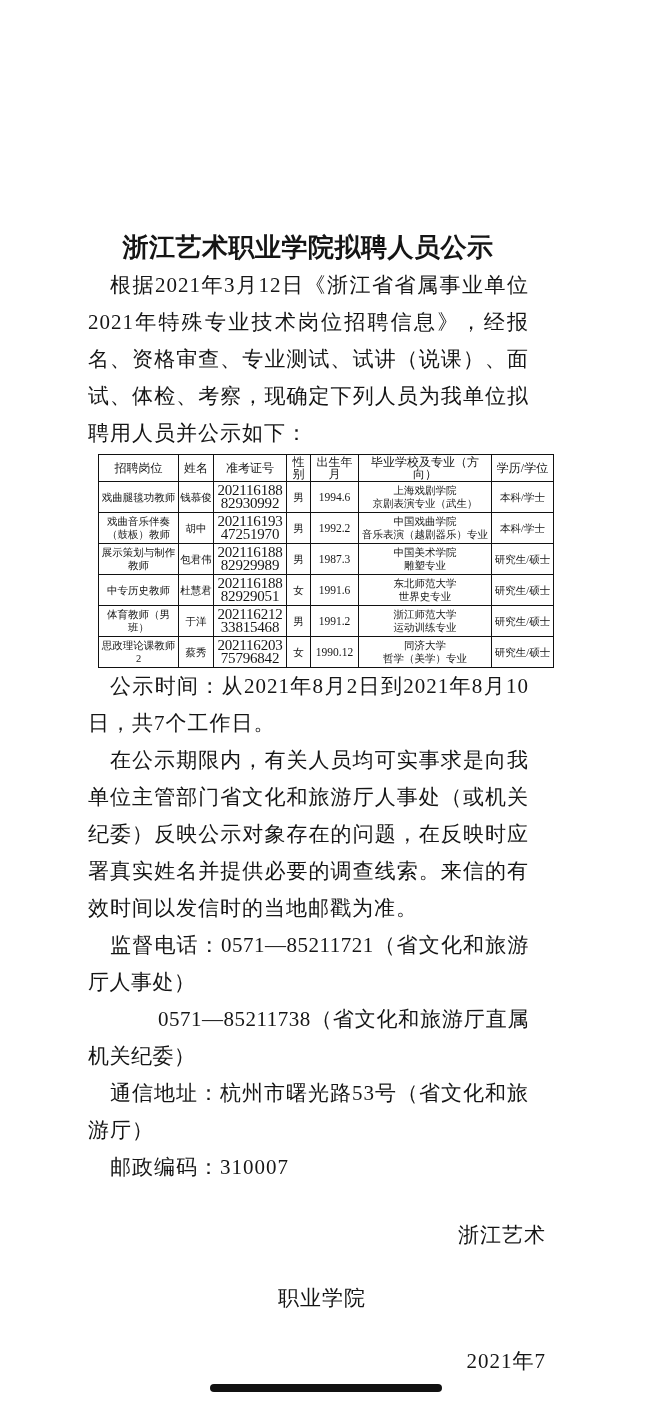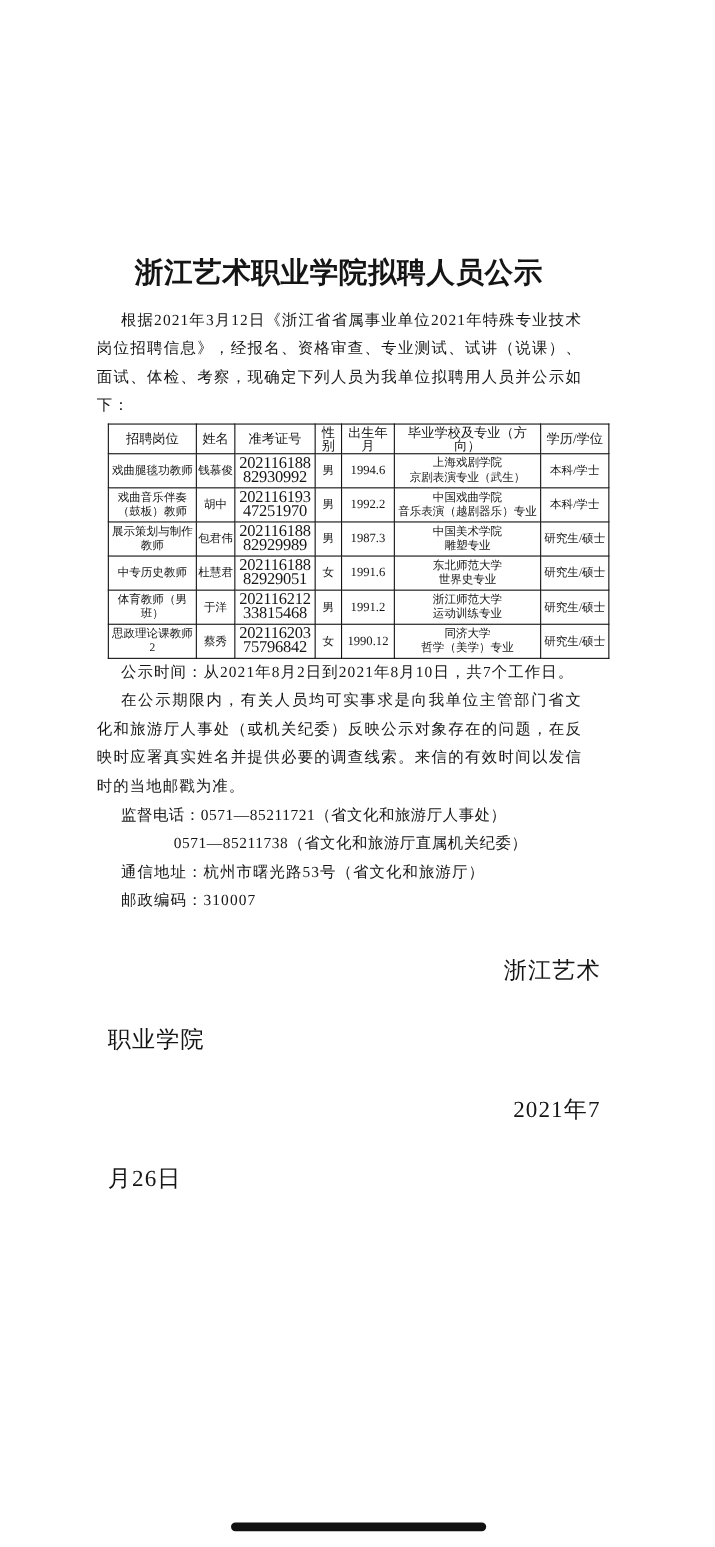--- a/index.html
+++ b/index.html
@@ -5,28 +5,28 @@
   html,body { margin:0; padding:0; }
   body {
     width:650px; height:1406px; background:#ffffff;
     font-family:"Liberation Serif","DejaVu Serif",serif;
     color:#151515;
   }
   .page { position:relative; width:650px; height:1406px; background:#ffffff; overflow:hidden; }
   .content { position:absolute; left:88px; top:232px; width:441px; }
 
   .doc-title {
-    width:460px; margin:0 0 16px -10px;
+    width:460px; margin:0 0 4px -10px;
     font-size:26px; font-weight:bold; line-height:31px;
     text-align:center; letter-spacing:0.5px;
     font-family:"Liberation Sans","DejaVu Sans",sans-serif;
   }
 
   .para {
-    margin:0; font-size:14px; line-height:26px;
+    margin:0; font-size:21px; line-height:37px;
     letter-spacing:1px; text-align:justify;
     word-break:normal; overflow-wrap:break-word;
   }
   .indent { text-indent:22px; }
   .tight { letter-spacing:0.5px; }
   .indent-lg { text-indent:70px; }
   .gap-top { }
 
   table.roster {
     border-collapse:collapse; table-layout:fixed;
@@ -42,21 +42,21 @@
     font-weight:normal; font-size:12px; height:20px; line-height:12px;
   }
   .roster td { font-size:10.5px; line-height:13px; height:28px; }
   .roster td.num { font-size:15px; line-height:13px; word-break:break-all; letter-spacing:-0.2px; }
   .roster td.birth { font-size:11.5px; }
   .roster .two-line span { display:block; }
 
   .sig { width:458px; margin-top:16px; font-size:21px; letter-spacing:1px; }
   .sig div { line-height:27px;margin-top:36px; }
   .sig .sig-right { text-align:right; }
-  .sig .sig-left { padding-left:10px; text-align:left; }
+  .sig .sig-left { padding-left:10px; text-align:center; }
 
   .home-indicator {
     position:absolute; left:210px; top:1384px;
     width:232px; height:8px; border-radius:4px; background:#111111;
   }
 </style>
 </head>
 <body>
 
 <div class="page">

